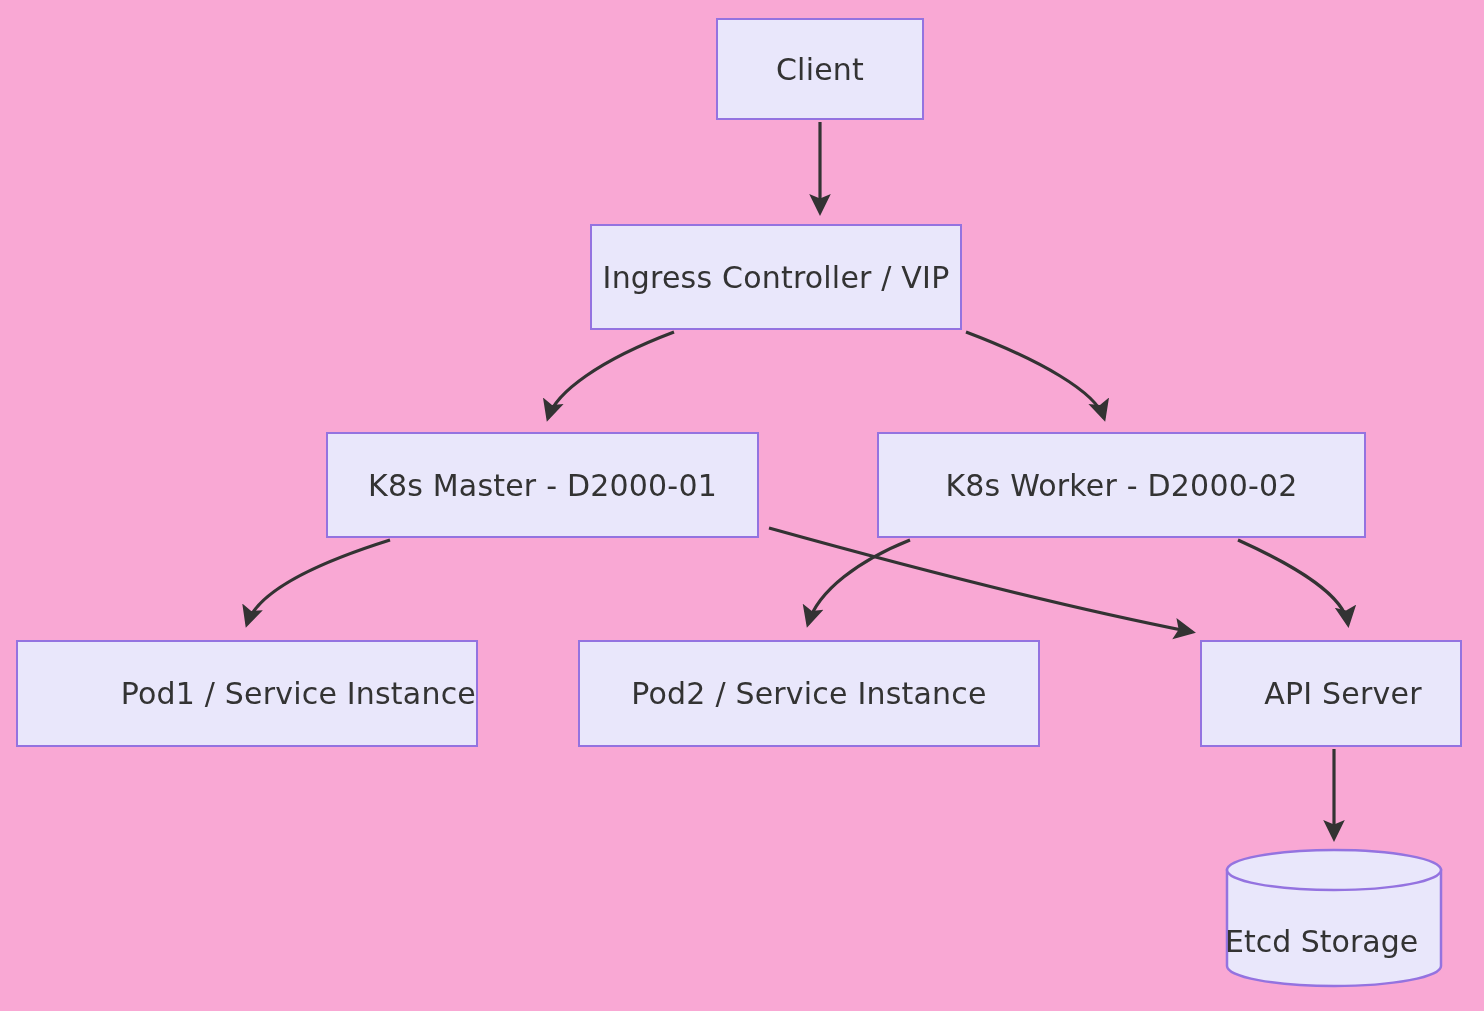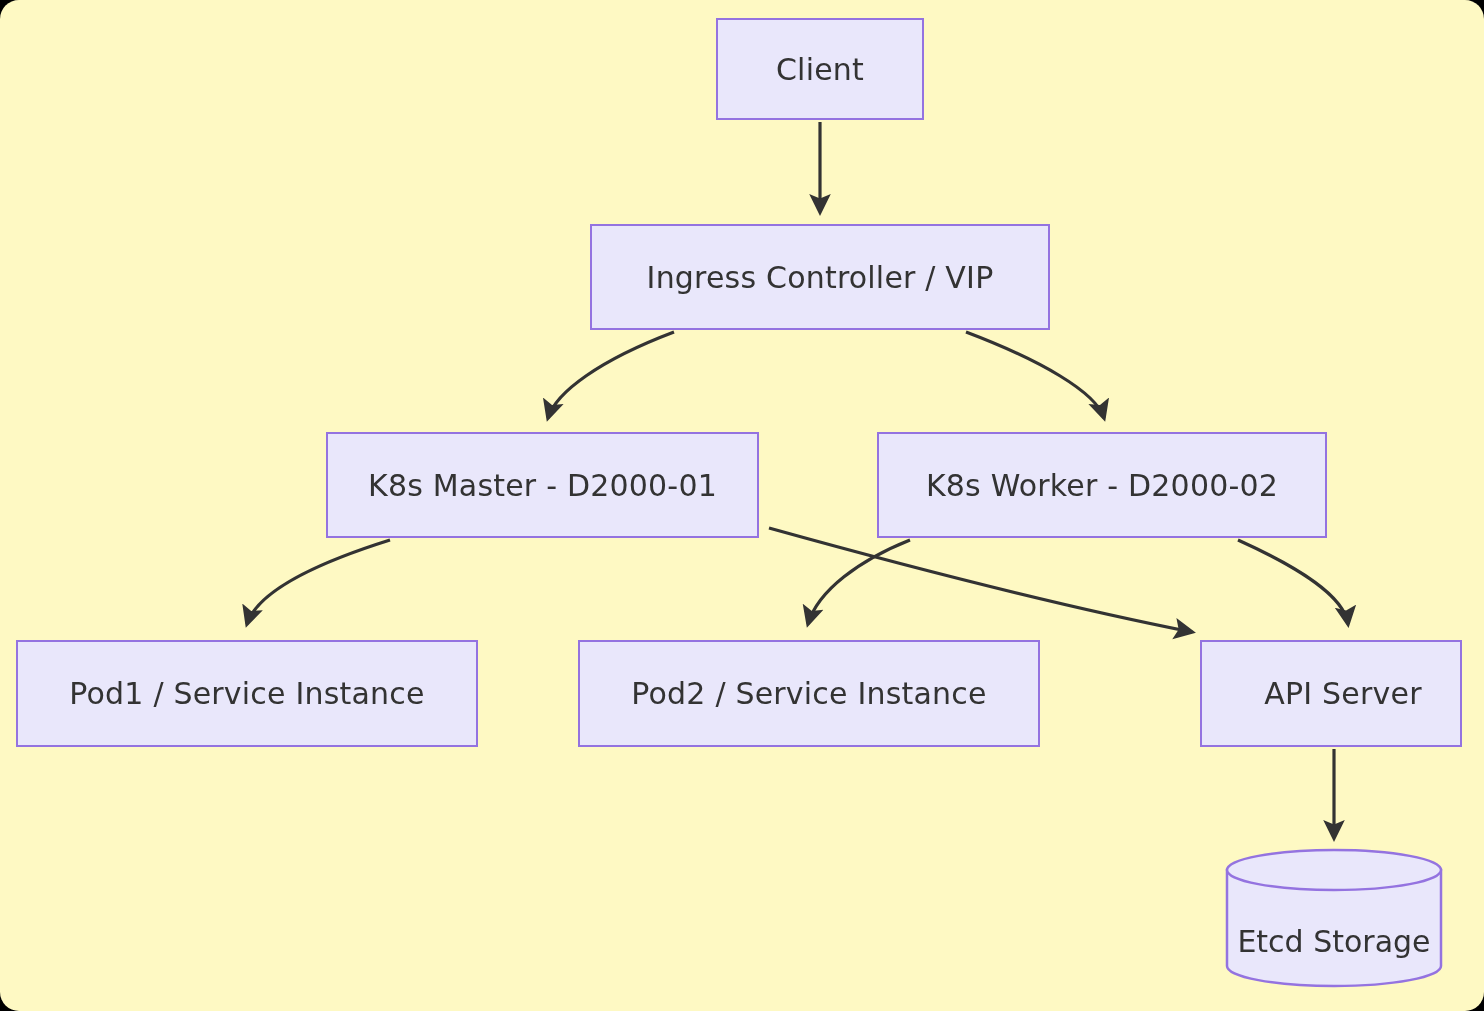--- a/index.html
+++ b/index.html
@@ -4,24 +4,23 @@
 <style>
   html, body {
     margin: 0;
     padding: 0;
     background: #000000;
   }
   #canvas {
     position: relative;
     width: 1484px;
     height: 1011px;
-    background: #fef9c3;
+    background: #f9a8d4;
     overflow: hidden;
     font-family: "DejaVu Sans", "Liberation Sans", sans-serif;
-    border-radius: 19px;
   }
   #edges {
     position: absolute;
     left: 0;
     top: 0;
     width: 1484px;
     height: 1011px;
     pointer-events: none;
   }
   .node {
@@ -39,21 +38,20 @@
     white-space: nowrap;
     text-align: center;
   }
   .cyl-wrap {
     position: absolute;
   }
   .cyl-label {
     position: absolute;
     left: 0;
     width: 100%;
-    text-align: center;
     color: #333333;
     font-size: 30px;
     white-space: nowrap;
     pointer-events: none;
   }
 </style>
 </head>
 <body>
 
 <div id="canvas">
@@ -79,33 +77,33 @@
 
     <path d="M 1238 540 C 1300 568, 1344 596, 1348 624" stroke="#333333" stroke-width="3.2" fill="none" marker-end="url(#arrow)"></path>
 
     <path d="M 1334 749 L 1334 838" stroke="#333333" stroke-width="3.2" fill="none" marker-end="url(#arrow)"></path>
   </svg>
 
   <div class="node" style="left:716px; top:18px; width:208px; height:102px;">
     <span>Client</span>
   </div>
 
-  <div class="node" style="left:590px; top:224px; width:460px; height:106px;">
+  <div class="node" style="left:590px; top:224px; width:372px; height:106px;">
     <span>Ingress Controller / VIP</span>
   </div>
 
   <div class="node" style="left:326px; top:432px; width:433px; height:106px;">
     <span>K8s Master - D2000-01</span>
   </div>
 
-  <div class="node" style="left:877px; top:432px; width:450px; height:106px;">
+  <div class="node" style="left:877px; top:432px; width:489px; height:106px;">
     <span>K8s Worker - D2000-02</span>
   </div>
 
-  <div class="node" style="left:16px; top:640px; width:462px; height:107px;">
+  <div class="node" style="left:16px; top:640px; width:462px; height:107px;justify-content:flex-end;">
     <span>Pod1 / Service Instance</span>
   </div>
 
   <div class="node" style="left:578px; top:640px; width:462px; height:107px;justify-content:center;">
     <span>Pod2 / Service Instance</span>
   </div>
 
   <div class="node" style="left:1200px; top:640px; width:262px; height:107px;padding-left:24px;">
     <span>API Server</span>
   </div>

